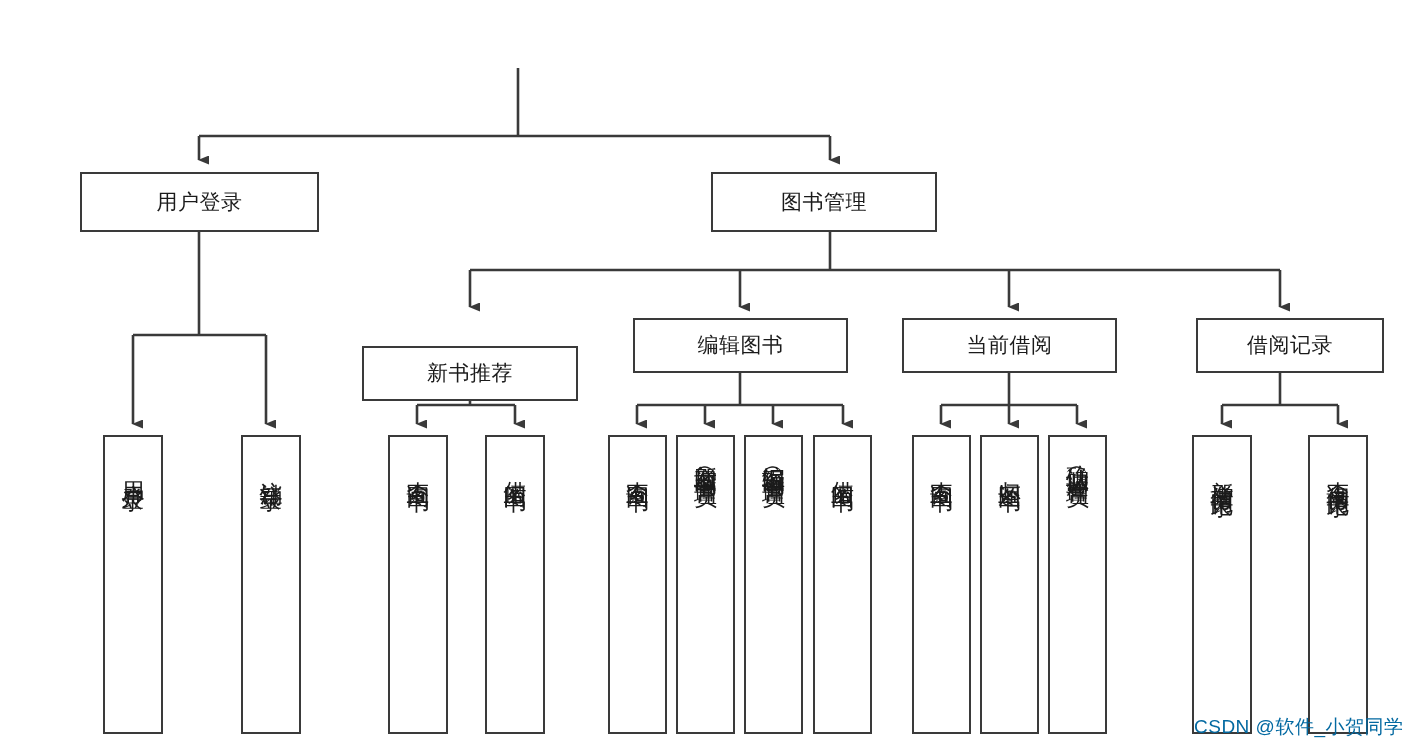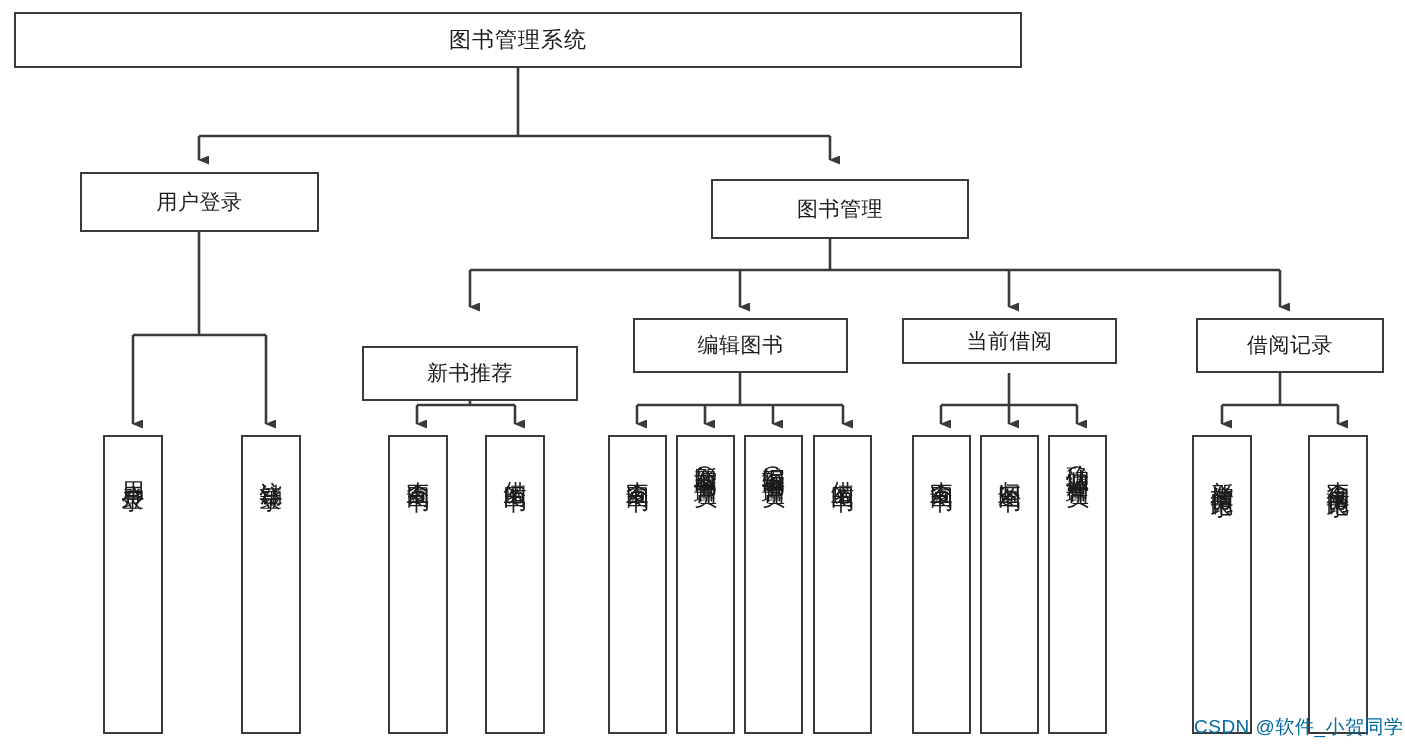--- a/index.html
+++ b/index.html
@@ -120,38 +120,35 @@
       <path d="M 1009,405 L 1009,424" marker-end="url(#arrowhead)"></path>
       <path d="M 1077,405 L 1077,424" marker-end="url(#arrowhead)"></path>
 
       <path d="M 1280,373 L 1280,405"></path>
       <path d="M 1222,405 L 1338,405"></path>
       <path d="M 1222,405 L 1222,424" marker-end="url(#arrowhead)"></path>
       <path d="M 1338,405 L 1338,424" marker-end="url(#arrowhead)"></path>
     </g>
   </svg>
 
-  <div class="node root horizontal" style="left:14px; top:12px; width:1008px; height:56px;">
-    <span class="node-label">图书管理系统</span>
-  </div>
 
   <div class="node horizontal" style="left:80px; top:172px; width:239px; height:60px;">
     <span class="node-label">用户登录</span>
   </div>
-  <div class="node horizontal" style="left:711px; top:172px; width:258px; height:60px;margin-top:7px;">
+  <div class="node horizontal" style="left:711px; top:172px; width:226px; height:60px;">
     <span class="node-label">图书管理</span>
   </div>
 
   <div class="node horizontal" style="left:362px; top:318px; width:216px; height:55px;margin-top:28px;">
     <span class="node-label">新书推荐</span>
   </div>
   <div class="node horizontal" style="left:633px; top:318px; width:215px; height:55px;">
     <span class="node-label">编辑图书</span>
   </div>
-  <div class="node horizontal" style="left:902px; top:318px; width:215px; height:46px;">
+  <div class="node horizontal" style="left:902px; top:318px; width:215px; height:55px;">
     <span class="node-label">当前借阅</span>
   </div>
   <div class="node horizontal" style="left:1172px; top:318px; width:188px; height:55px;margin-left:24px;">
     <span class="node-label">借阅记录</span>
   </div>
 
   <div class="node vertical" style="left:103px; top:435px; width:60px; height:299px;">
     <span class="node-label">用户登录</span>
   </div>
   <div class="node vertical" style="left:241px; top:435px; width:60px; height:299px;">

